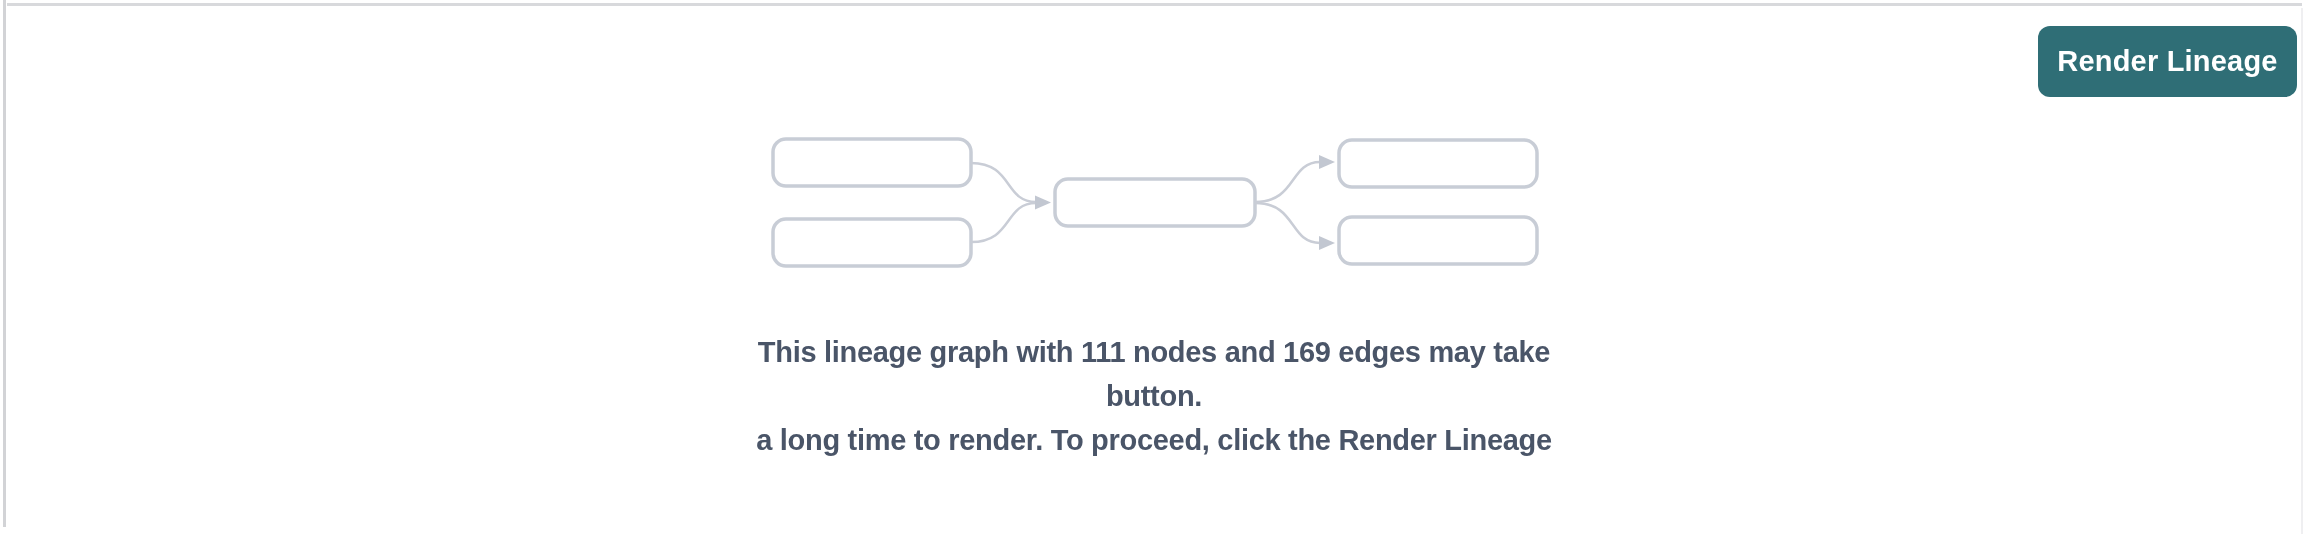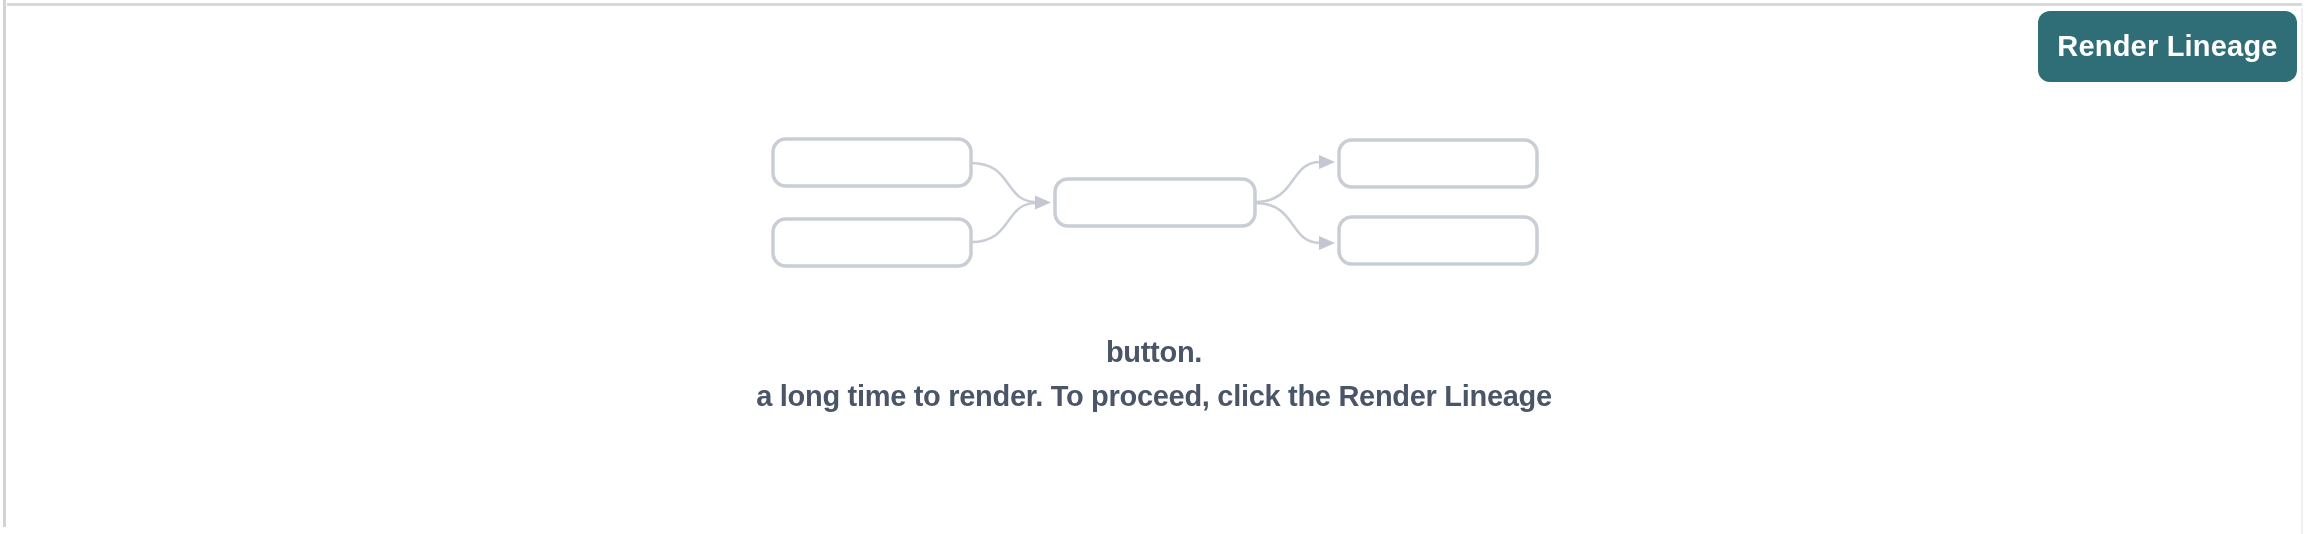--- a/index.html
+++ b/index.html
@@ -24,21 +24,21 @@
   }
   .panel-left-divider{
     position:absolute;top:0;left:3px;width:3px;height:527px;
     background:#D2D3D6;
   }
   .panel-right-divider{
     position:absolute;top:8px;right:5px;width:2px;bottom:0;
     background:#EFEFF1;
   }
   .render-btn{
-    position:absolute;top:11px;left:2038px;width:259px;height:71px;
+    position:absolute;top:26px;left:2038px;width:259px;height:71px;
     background:var(--accent-teal);
     color:#ffffff;border:none;border-radius:12px;
     font-family:"Liberation Sans",sans-serif;
     font-size:29px;font-weight:700;letter-spacing:0.2px;
     display:flex;align-items:center;justify-content:center;
     cursor:pointer;
   }
   .placeholder-graphic{
     position:absolute;left:755px;top:120px;width:800px;height:160px;
   }
@@ -85,17 +85,18 @@
     <path d="M971 242 C1013 242 1004 203 1036 203"></path>
     <polygon points="1035,195.5 1051,202.5 1035,209.5"></polygon>
 
     <path d="M1255 202 C1297 202 1289 162 1320 162"></path>
     <path d="M1255 203 C1297 203 1289 243 1320 243"></path>
     <polygon points="1319,155 1335,162 1319,169"></polygon>
     <polygon points="1319,236 1335,243 1319,250"></polygon>
   </svg>
 
   <div class="placeholder-message">
+    <div class="line">This lineage graph with 111 nodes and 169 edges may take</div>
     <div class="line">button.</div>
     <div class="line">a long time to render. To proceed, click the Render Lineage</div>
   </div>
 
 </div>
 
 </body></html>

